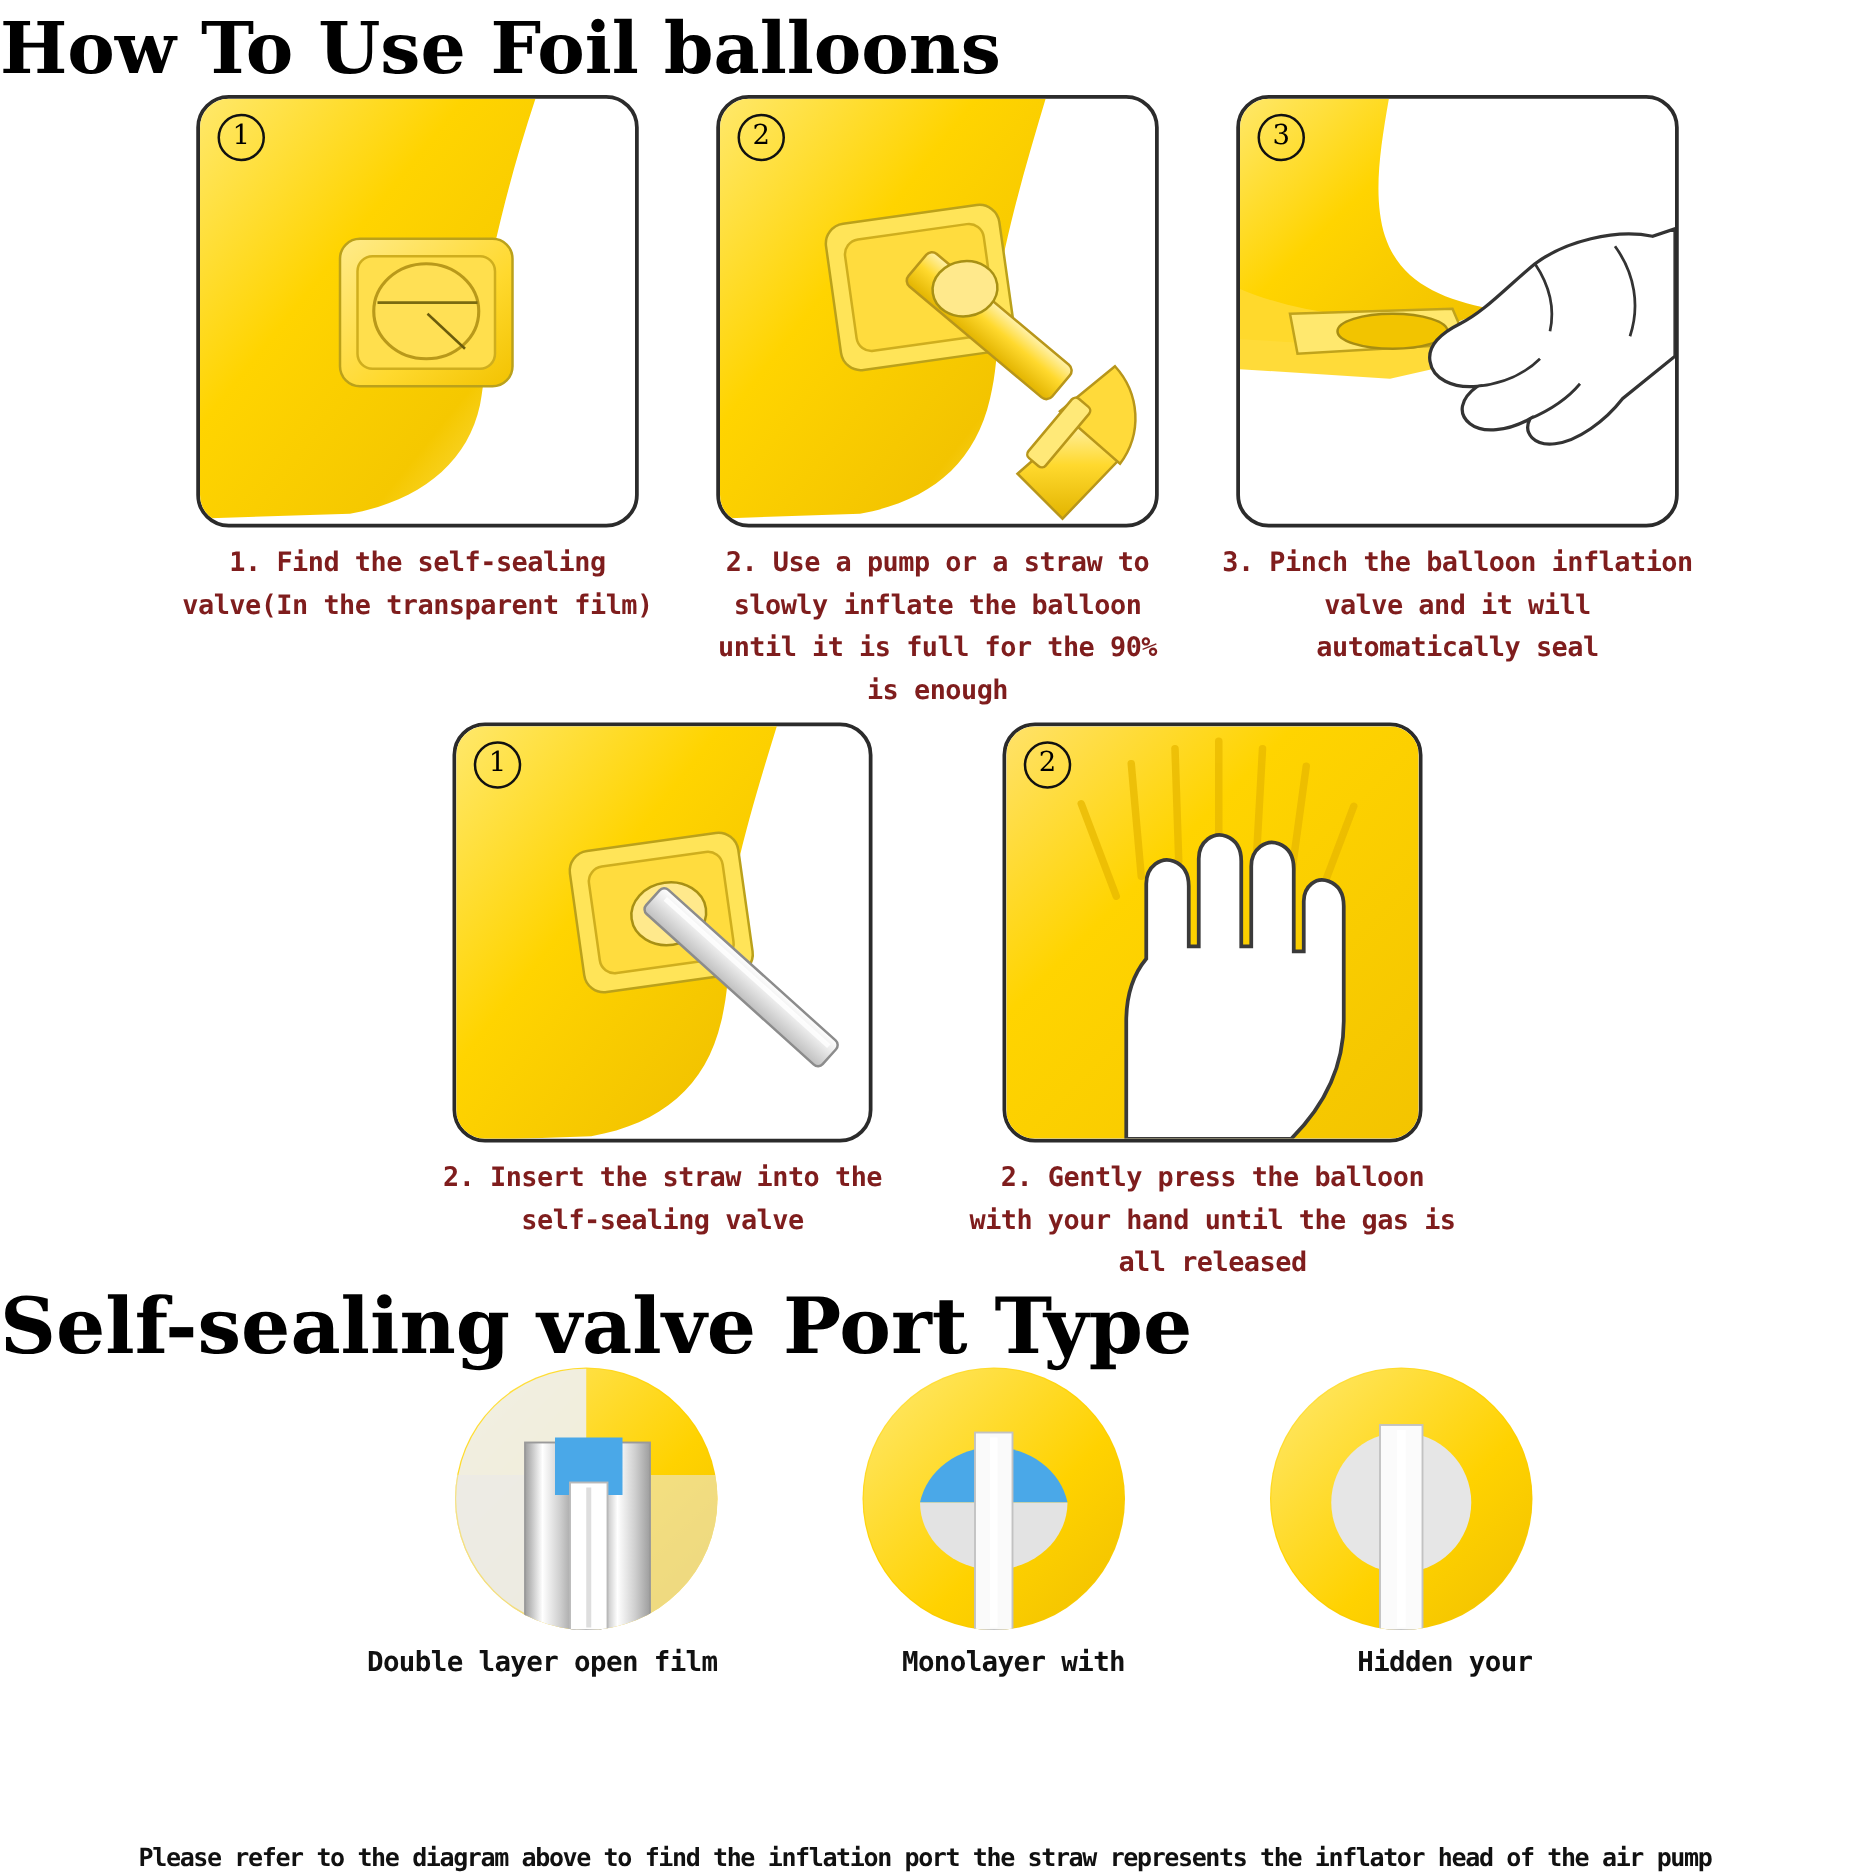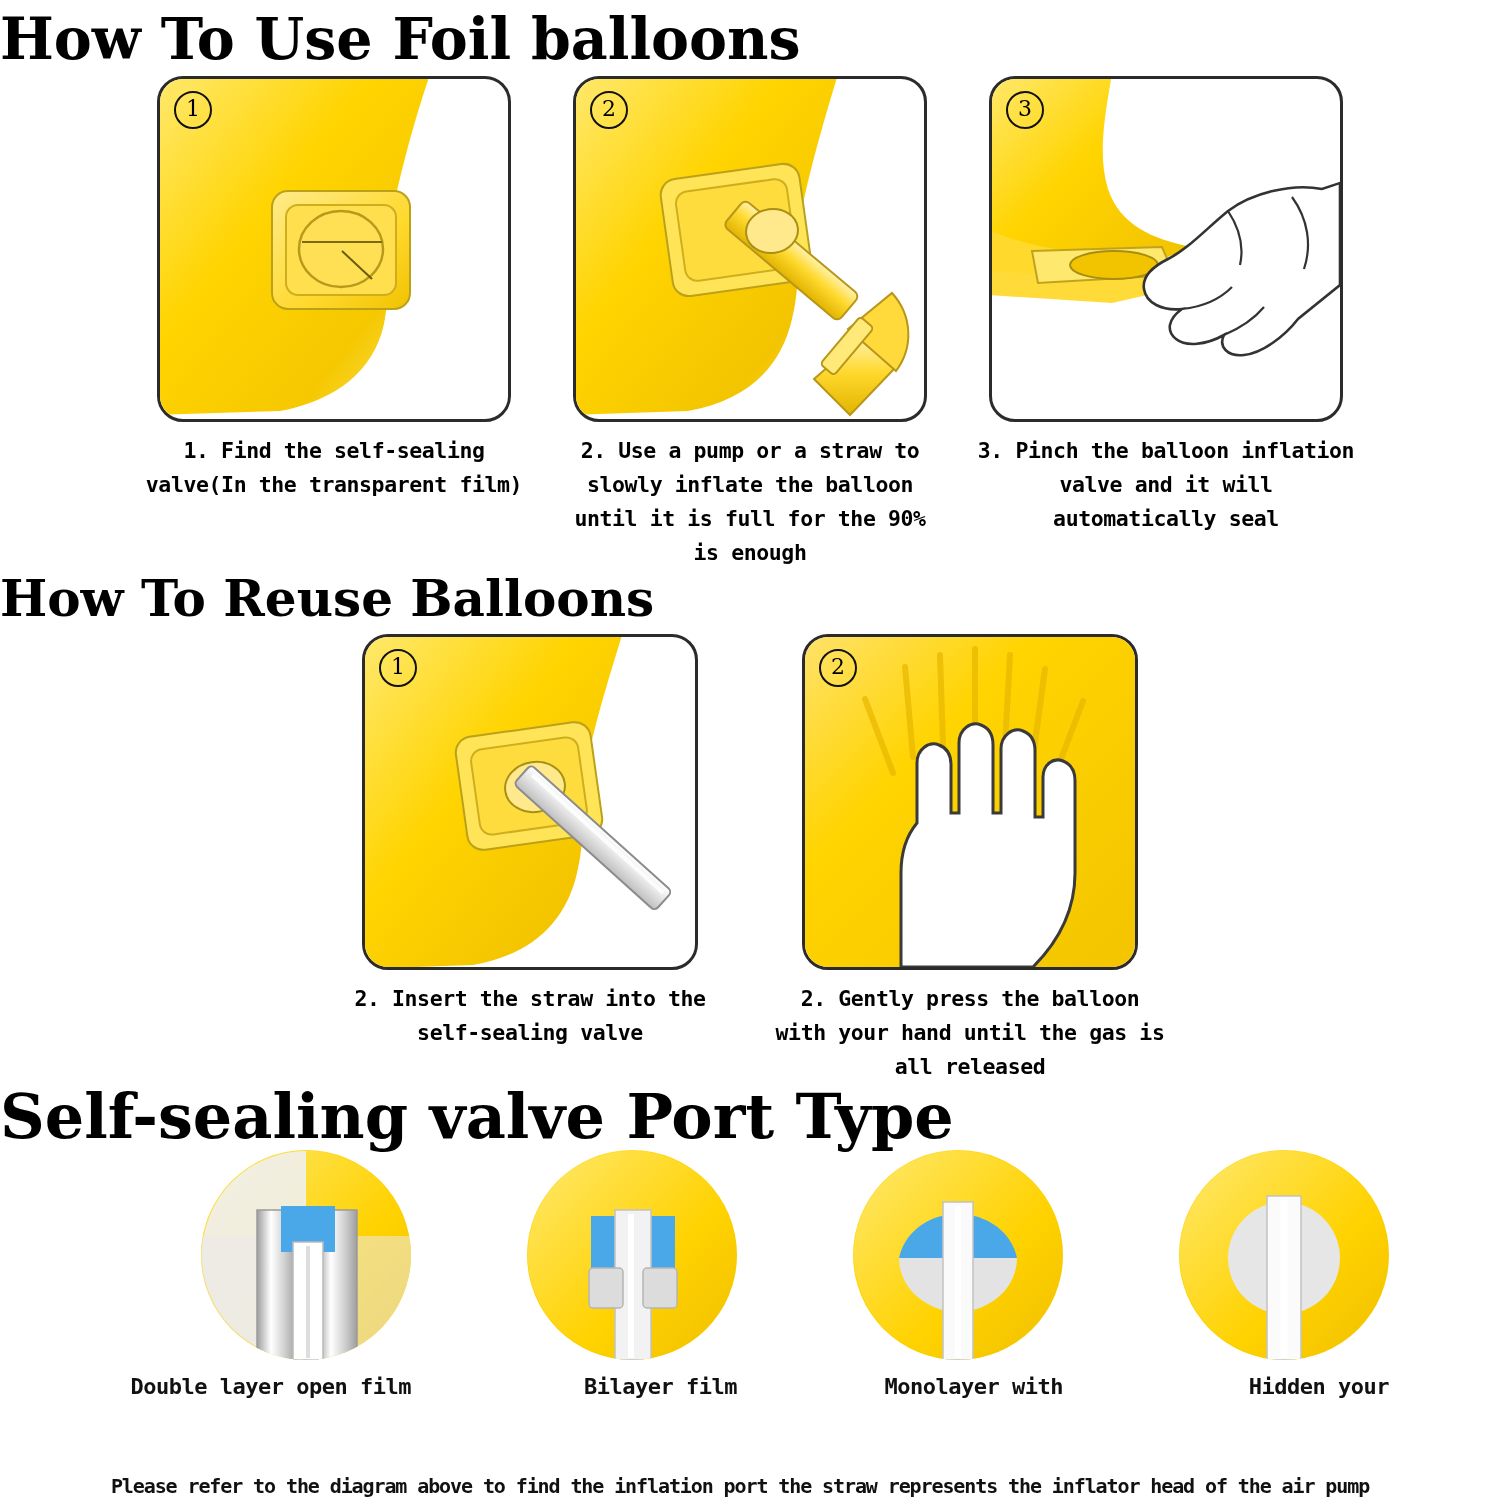--- a/index.html
+++ b/index.html
@@ -85,21 +85,21 @@
     z-index: 40;
   }
 
   .caption {
     margin-top: 12px;
     text-align: center;
     font-family: "DejaVu Sans Mono", monospace;
     font-weight: bold;
     font-size: 21.5px;
     line-height: 34px;
-    color: #000000;
+    color: #7f1d1d;
     letter-spacing: -0.4px;
     width: 380px;
   }
   .caption-reuse { width: 400px; }
 
   
   #row-port {
     display: flex;
     justify-content: center;
     align-items: flex-start;
@@ -239,21 +239,20 @@
           <path d="M190,230 C210,228 228,220 240,208" fill="none" stroke="#333" stroke-width="2.2"></path>
           <path d="M232,256 C246,250 262,240 272,228" fill="none" stroke="#333" stroke-width="2.2"></path>
           <path d="M300,118 C316,140 320,166 312,190" fill="none" stroke="#333" stroke-width="2.2"></path>
         </svg>
         <div class="step-num">3</div>
       </div>
       <div class="caption">3. Pinch the balloon inflation valve and it will automatically seal</div>
     </div>
   </div>
 
-  <div class="section-title" id="title-reuse">How To Reuse Balloons</div>
 
   <div class="row" id="row-reuse">
 
     <div class="panel">
       <div class="frame frame-reuse">
         <svg width="330" height="330" viewBox="0 0 330 330">
           <defs>
             <linearGradient id="g4" x1="0%" y1="0%" x2="100%" y2="100%">
               <stop offset="0%" stop-color="#ffe970"></stop>
               <stop offset="42%" stop-color="#ffd400"></stop>
@@ -345,34 +344,20 @@
 
           <rect x="80" y="56" width="54" height="46" fill="#4aa8e8"></rect>
 
           <rect x="92" y="92" width="30" height="118" fill="#ffffff" stroke="#b9b9b9" stroke-width="1.5"></rect>
           <line x1="107" y1="96" x2="107" y2="208" stroke="#dedede" stroke-width="4"></line>
         </svg>
       </div>
       <div class="port-label">Double layer open film</div>
     </div>
 
-    <div class="port-item">
-      <div class="port-circle">
-        <svg width="210" height="210" viewBox="0 0 210 210">
-          <circle cx="105" cy="105" r="104" fill="url(#pg1)"></circle>
-          <rect x="64" y="66" width="30" height="86" fill="#4aa8e8"></rect>
-          <rect x="118" y="66" width="30" height="86" fill="#4aa8e8"></rect>
-          <rect x="88" y="60" width="36" height="150" fill="#f2f2f2" stroke="#c2c2c2" stroke-width="1.5"></rect>
-          <rect x="62" y="118" width="34" height="40" rx="4" fill="#dcdcdc" stroke="#b5b5b5" stroke-width="1.5"></rect>
-          <rect x="116" y="118" width="34" height="40" rx="4" fill="#dcdcdc" stroke="#b5b5b5" stroke-width="1.5"></rect>
-          <line x1="104" y1="64" x2="104" y2="208" stroke="#ffffff" stroke-width="6"></line>
-        </svg>
-      </div>
-      <div class="port-label">Bilayer film</div>
-    </div>
 
     <div class="port-item">
       <div class="port-circle">
         <svg width="210" height="210" viewBox="0 0 210 210">
           <circle cx="105" cy="105" r="104" fill="url(#pg1)"></circle>
           <path d="M46,108 A60,54 0 0,1 164,108 Z" fill="#4aa8e8"></path>
           <path d="M46,108 A60,54 0 0,0 105,162 A60,54 0 0,0 164,108 Z" fill="#e3e3e3"></path>
           <rect x="90" y="52" width="30" height="158" fill="#fafafa" stroke="#c2c2c2" stroke-width="1.5"></rect>
           <line x1="105" y1="56" x2="105" y2="208" stroke="#ffffff" stroke-width="6"></line>
         </svg>

